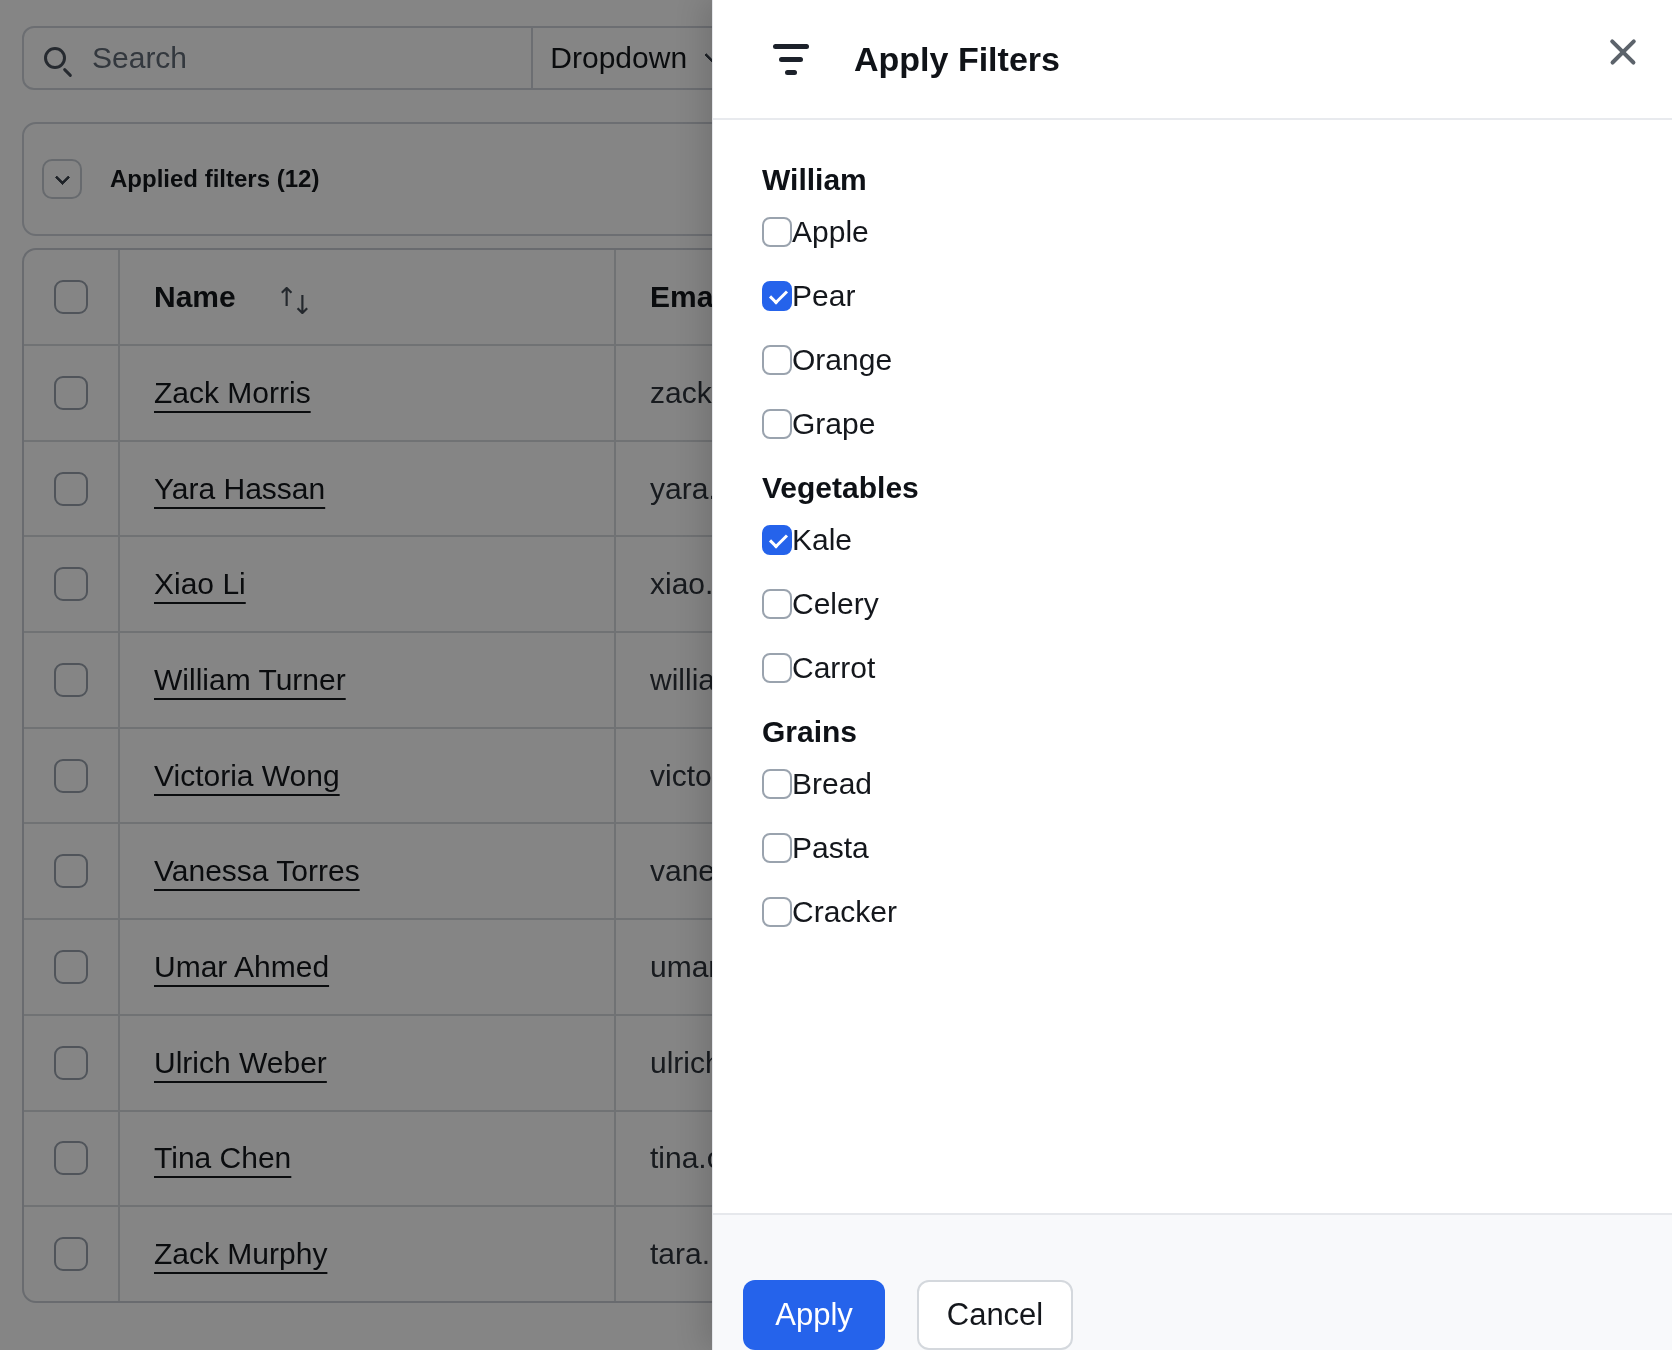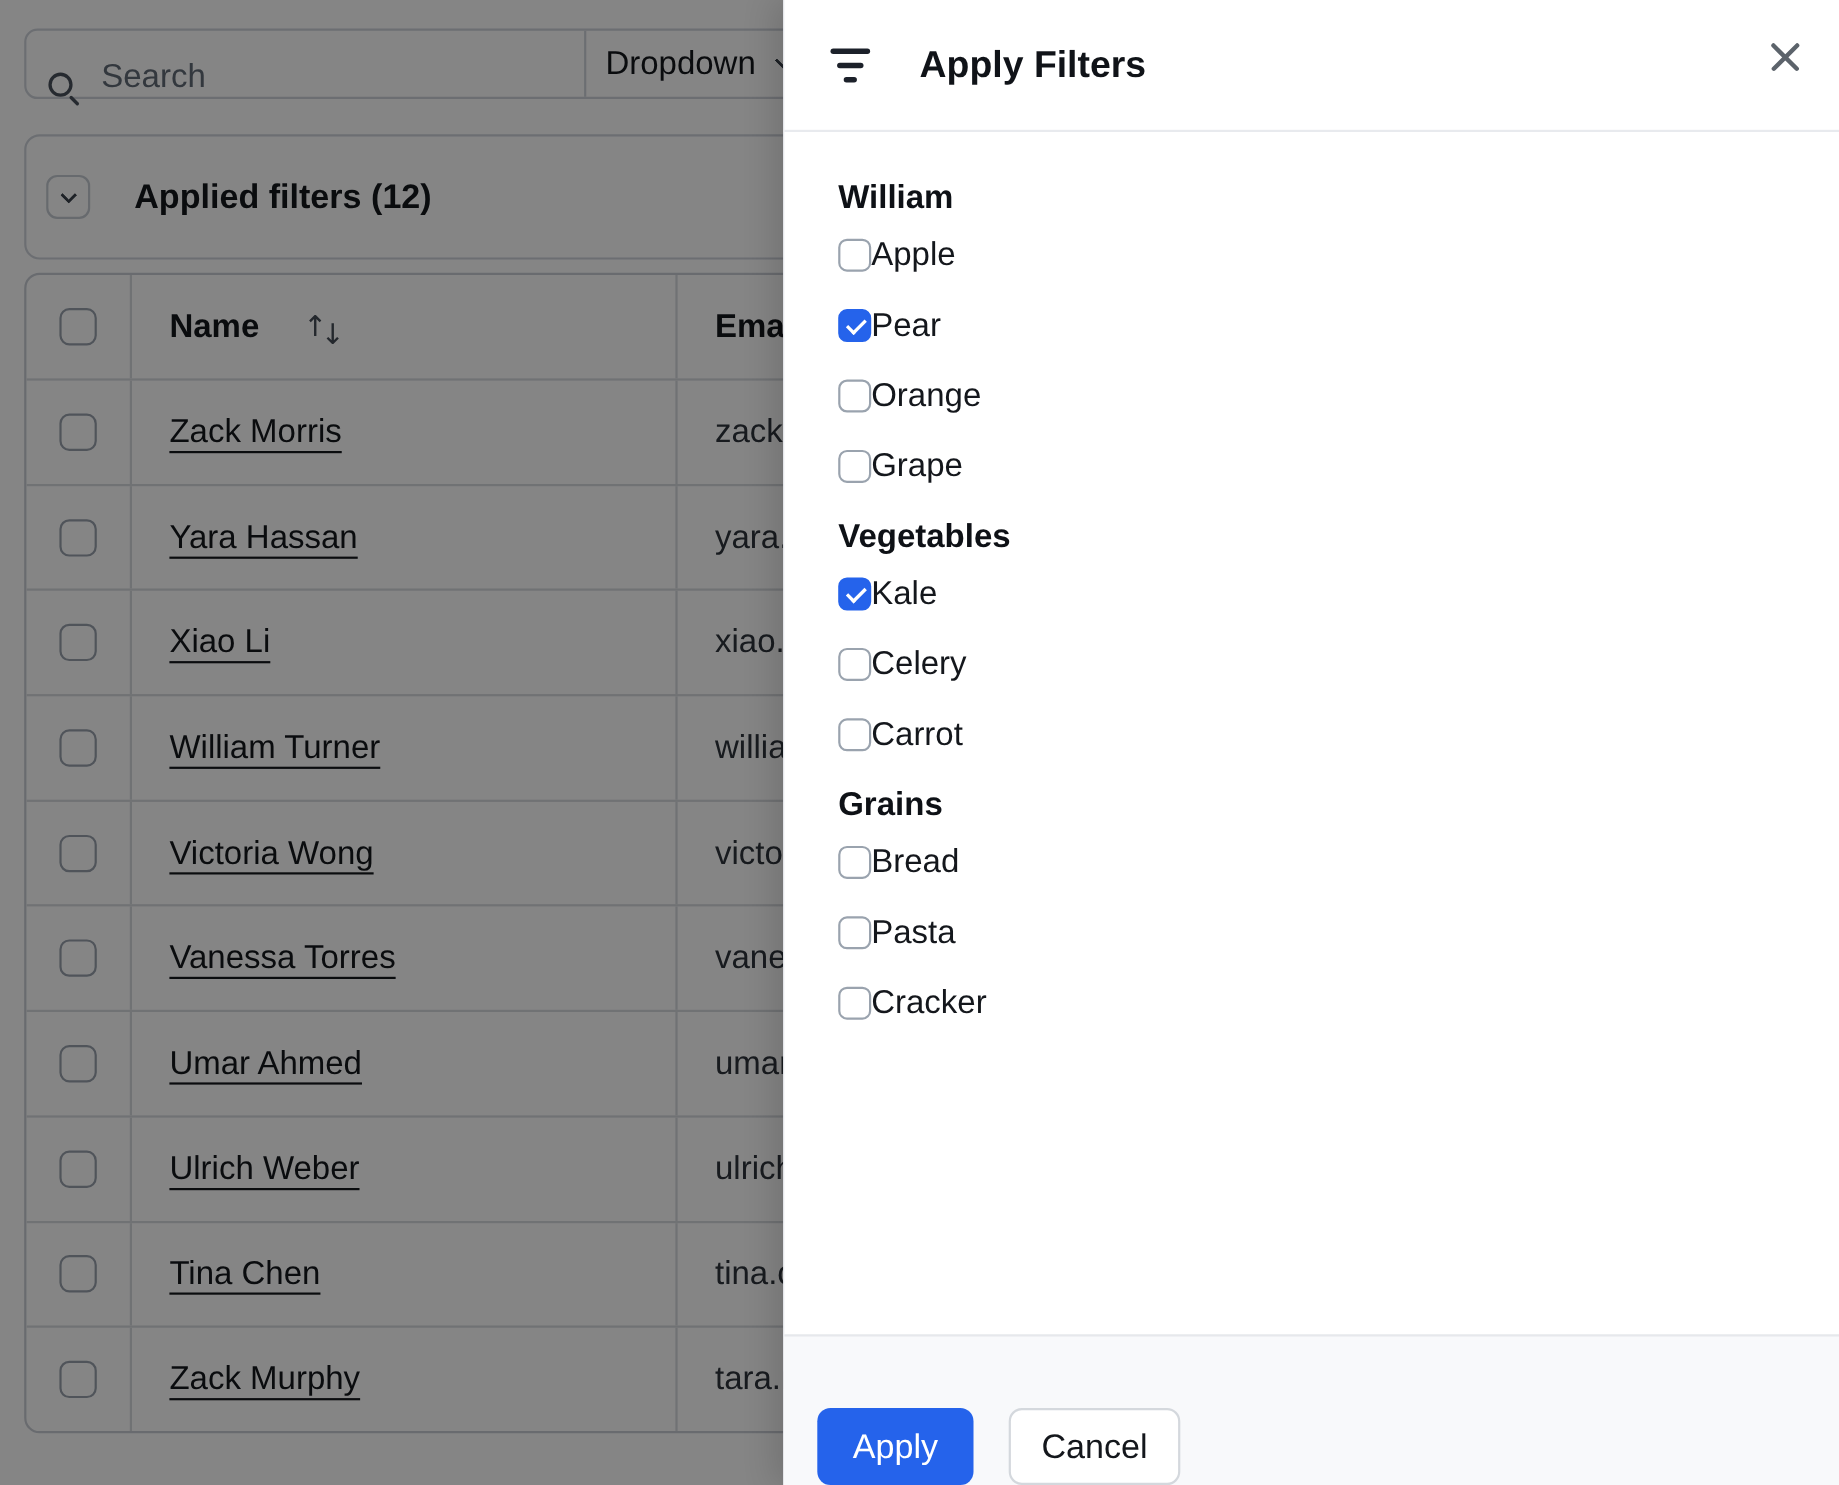--- a/index.html
+++ b/index.html
@@ -6,40 +6,40 @@
   *{ box-sizing:border-box; }
   html,body{ margin:0; padding:0; }
   body{
     width:1672px; height:1350px; position:relative; overflow:hidden;
     background:#fff; font-family:"Liberation Sans","DejaVu Sans",sans-serif; color:var(--ink);
   }
 
   
   .search-group{ position:absolute; left:22px; top:26px; width:720px; height:64px;
     border:2px solid var(--line); border-radius:12px; display:flex; background:#fff; }
-  .seg-search{ width:518px; display:flex; align-items:flex-end; gap:24px; padding-left:20px; }
+  .seg-search{ width:518px; display:flex; align-items:center; gap:24px; padding-left:20px; }
   .mag{ width:22px; height:22px; border:3px solid #4a525c; border-radius:50%; position:relative; flex:0 0 auto; }
   .mag::after{ content:""; position:absolute; width:3px; height:11px; background:#4a525c;
     transform:rotate(-45deg); left:19px; top:17px; border-radius:2px; }
   .search-input{ border:none; outline:none; font-size:30px; width:300px; color:var(--ink);
     background:transparent; font-family:inherit; }
   .search-input::placeholder{ color:#636c78; }
   .seg-dd{ width:213px; border-left:2px solid var(--line); border-right:2px solid var(--line);
     display:flex; align-items:center; justify-content:center; gap:20px; cursor:pointer; }
   .dd-label{ font-size:30px; }
   .chev{ width:14px; height:14px; border-right:3px solid #3a424c; border-bottom:3px solid #3a424c;
     transform:rotate(45deg); margin-top:-7px; border-radius:1px; }
 
   .applied{ position:absolute; left:22px; top:122px; width:720px; height:114px;
     border:2px solid var(--line); border-radius:14px; display:flex; align-items:center;
     gap:28px; padding-left:18px; background:#fff; }
   .applied-btn{ width:40px; height:40px; border:2px solid #c6ccd3; border-radius:10px;
     display:flex; align-items:center; justify-content:center; background:#fff; cursor:pointer; }
   .applied-btn .chev{ width:11px; height:11px; margin-top:-4px; }
-  .applied-label{ font-size:31px; font-weight:700;margin-left:12px; }
+  .applied-label{ font-size:24px; font-weight:700; }
 
   .table{ position:absolute; left:22px; top:248px; width:1262px;
     border:2px solid #c9ced5; border-radius:14px; overflow:hidden; background:#fff; }
   .trow{ display:flex; height:95.7px; border-top:2px solid var(--tline); }
   .thead{ height:94px; border-top:none; }
   .c1{ width:96px; border-right:2px solid var(--tline); display:flex; align-items:center; justify-content:center; }
   .c2{ width:496px; border-right:2px solid var(--tline); display:flex; align-items:center; padding-left:34px; gap:40px; }
   .c3{ flex:1; display:flex; align-items:center; padding-left:34px; overflow:hidden; }
   .cb{ width:34px; height:34px; border:2px solid #99a2ad; border-radius:9px; background:#fff; cursor:pointer; }
   .th-label{ font-size:30px; font-weight:700; }
@@ -51,21 +51,21 @@
   .email{ font-size:30px; color:#2e343c; white-space:nowrap; }
 
   
   .scrim{ position:absolute; inset:0; background:rgba(0,0,0,0.48); z-index:5; }
 
   
   .panel{ position:absolute; left:712px; top:0; width:960px; height:1350px; background:#fff;
     z-index:10; display:flex; flex-direction:column; box-shadow:-8px 0 28px rgba(0,0,0,0.15);
     border-left:1px solid #e5e7eb; }
   .p-head{ flex:0 0 120px; border-bottom:2px solid #e8eaee; display:flex; align-items:center;
-    padding-left:41px; position:relative; }
+    padding-left:59px; position:relative; }
   .f-icon{ width:38px; display:flex; flex-direction:column; align-items:center; gap:8px; }
   .f-icon i{ display:block; height:5px; border-radius:3px; background:#1c212a; }
   .f-icon i:nth-child(1){ width:36px; }
   .f-icon i:nth-child(2){ width:24px; }
   .f-icon i:nth-child(3){ width:12px; }
   .p-title{ font-size:34px; font-weight:700; color:#101318; margin-left:44px; }
   .close{ position:absolute; right:29px; top:32px; width:40px; height:40px; cursor:pointer; }
   .close span{ position:absolute; left:3px; top:18px; width:34px; height:3.5px; background:#5c636b; border-radius:2px; }
   .close span:first-child{ transform:rotate(45deg); }
   .close span:last-child{ transform:rotate(-45deg); }

